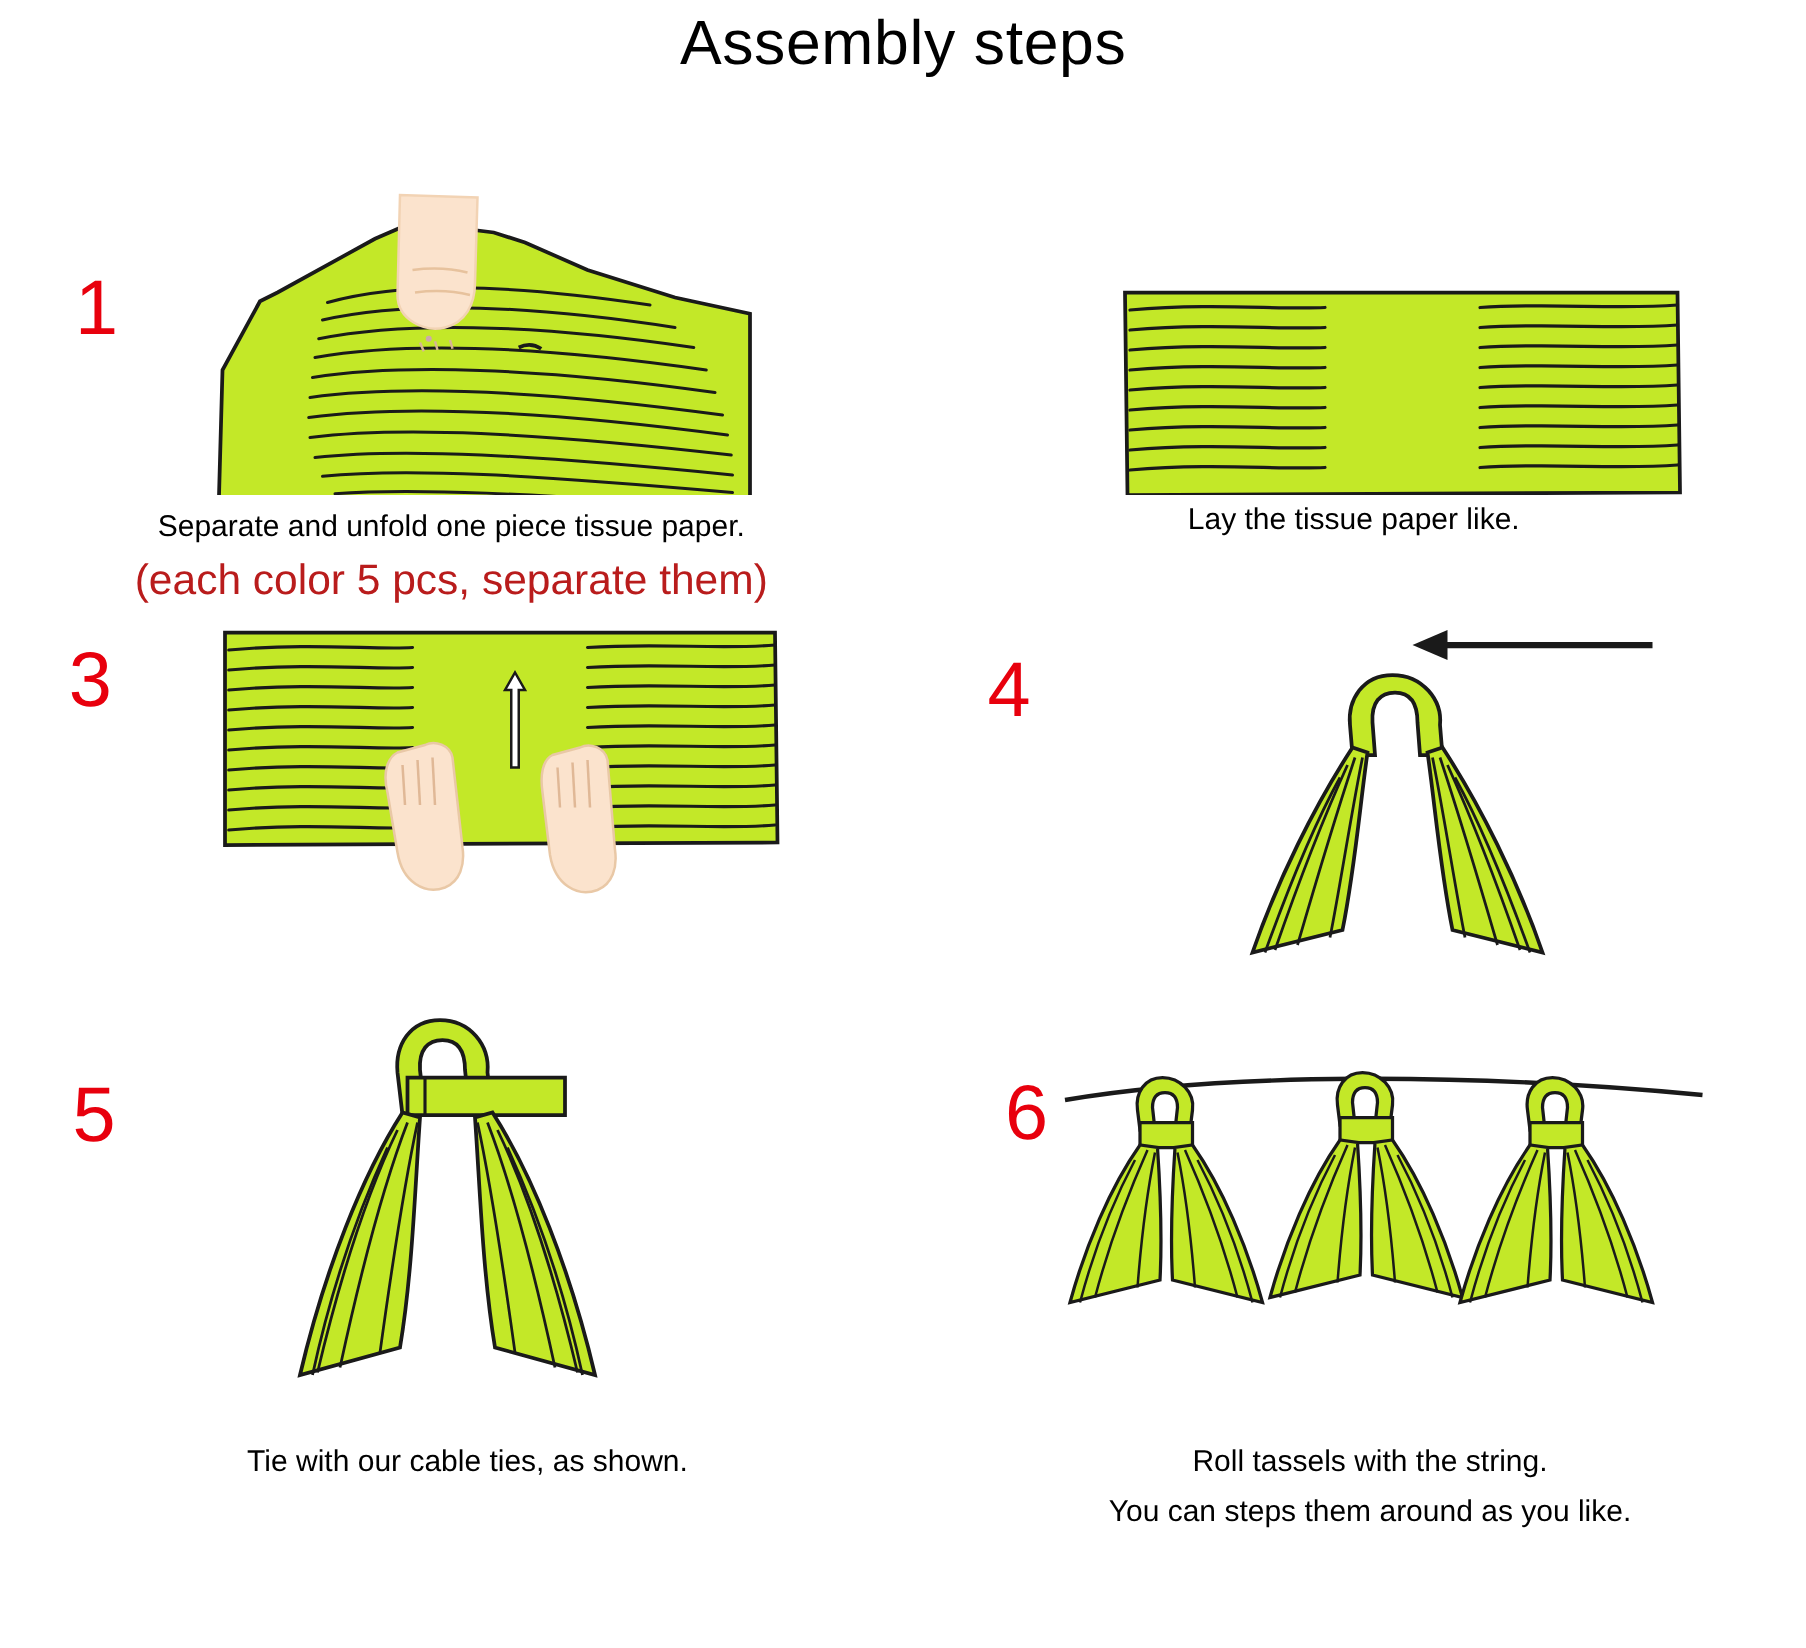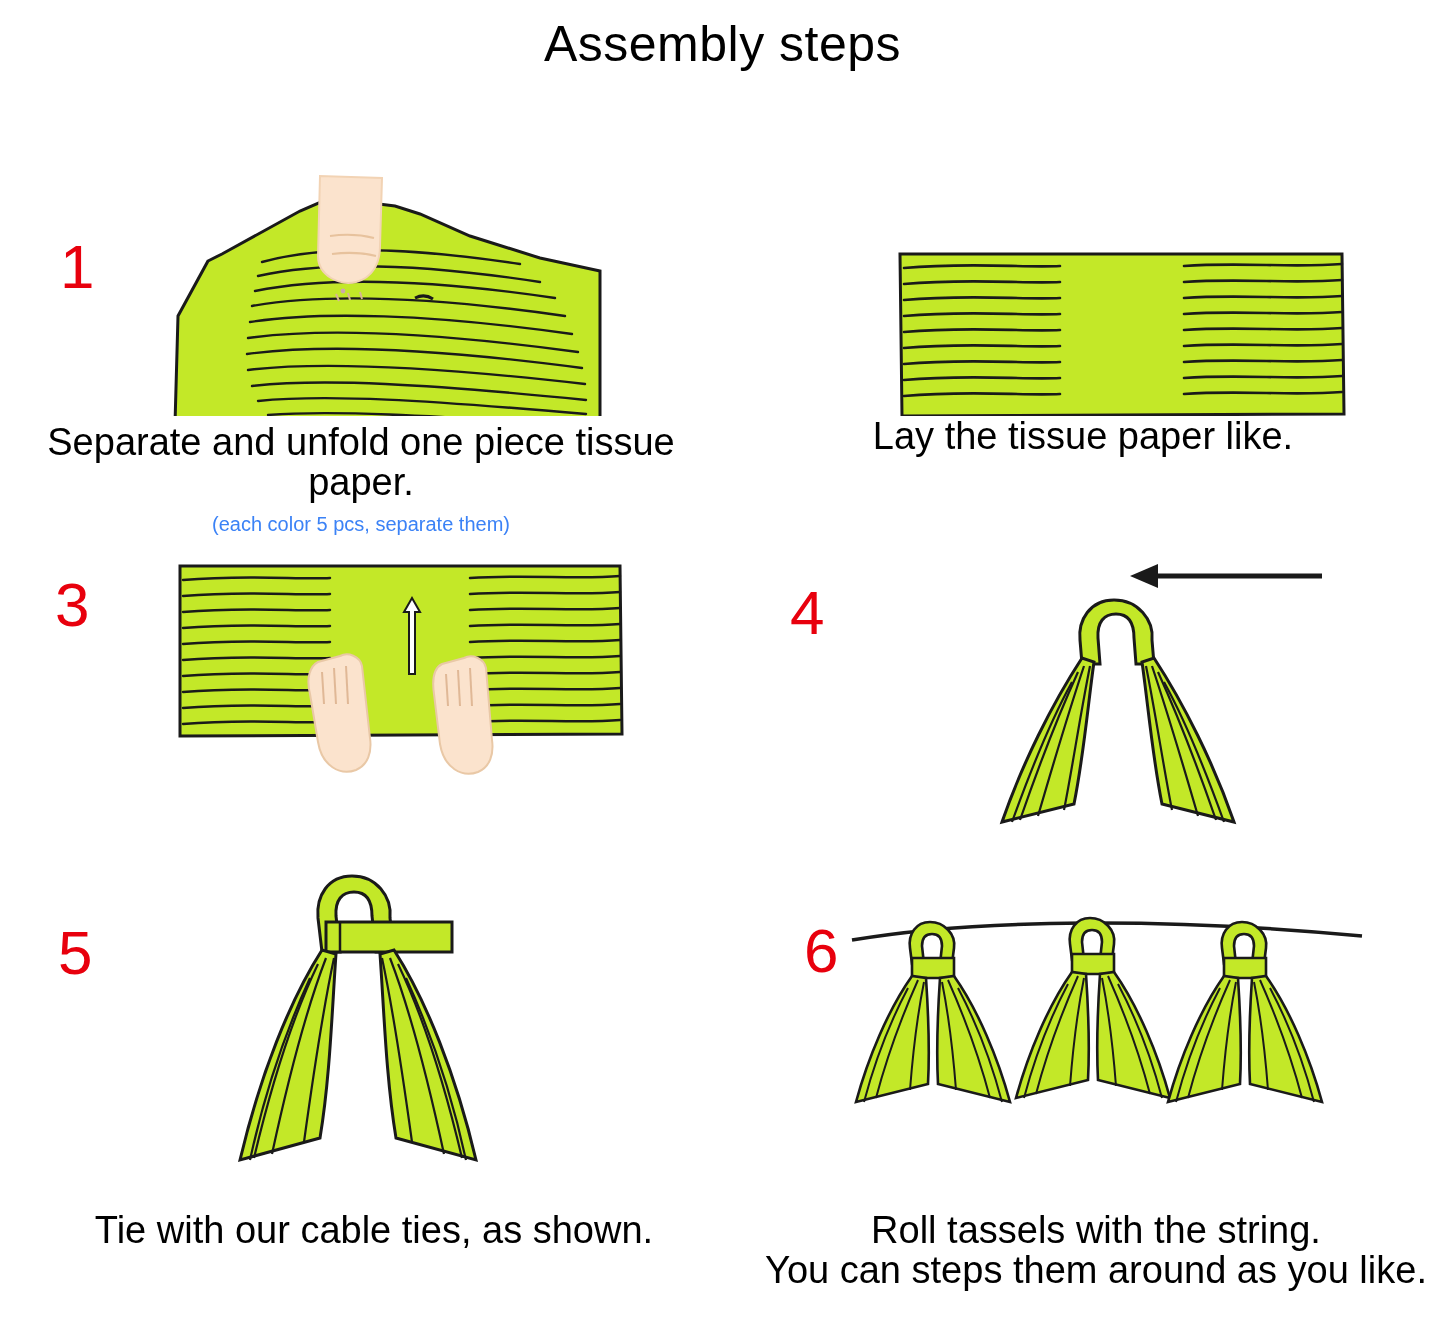--- a/index.html
+++ b/index.html
@@ -13,21 +13,21 @@
     font-family: "Liberation Sans", sans-serif;
     color: #000000;
     overflow: hidden;
     position: relative;
   }
   .page-title {
     text-align: center;
     font-size: 50px;
     font-weight: 400;
     letter-spacing: 0.5px;
-    margin: 12px;
+    margin: 2px;
     padding-top: 2px;
     line-height: 60px;
   }
   .grid {
     position: relative;
     width: 1445px;
   }
   .row {
     display: flex;
     width: 100%;
@@ -43,28 +43,28 @@
     font-size: 62px;
     font-weight: 400;
     line-height: 62px;
   }
   .art {
     position: relative;
     width: 100%;
   }
   .caption {
     text-align: center;
-    font-size: 38px;
+    font-size: 24px;
     line-height: 40px;
     font-weight: 400;
     color: #000;
   }
   .caption.red {
-    color: #3b82f6;
-    font-size: 20px;
+    color: #b91c1c;
+    font-size: 34px;
   }
   svg { display: block; }
 
   
   #r1 { height: 330px; }
   #r1c1 .step-num { left: 60px; top: 150px; }
   #cap1 { margin-top: 6px; }
   #cap1b { margin-top: 2px; }
 
   #r2 { height: 300px; margin-top: 10px; }

